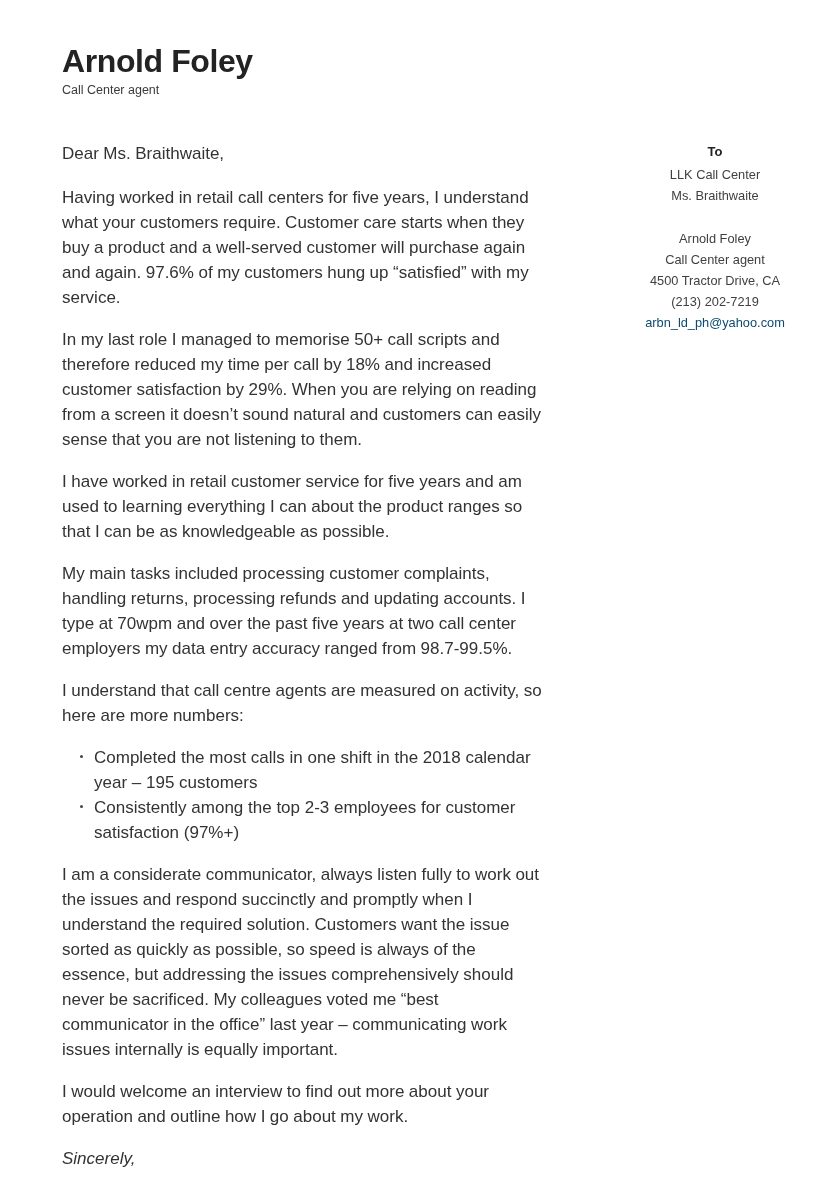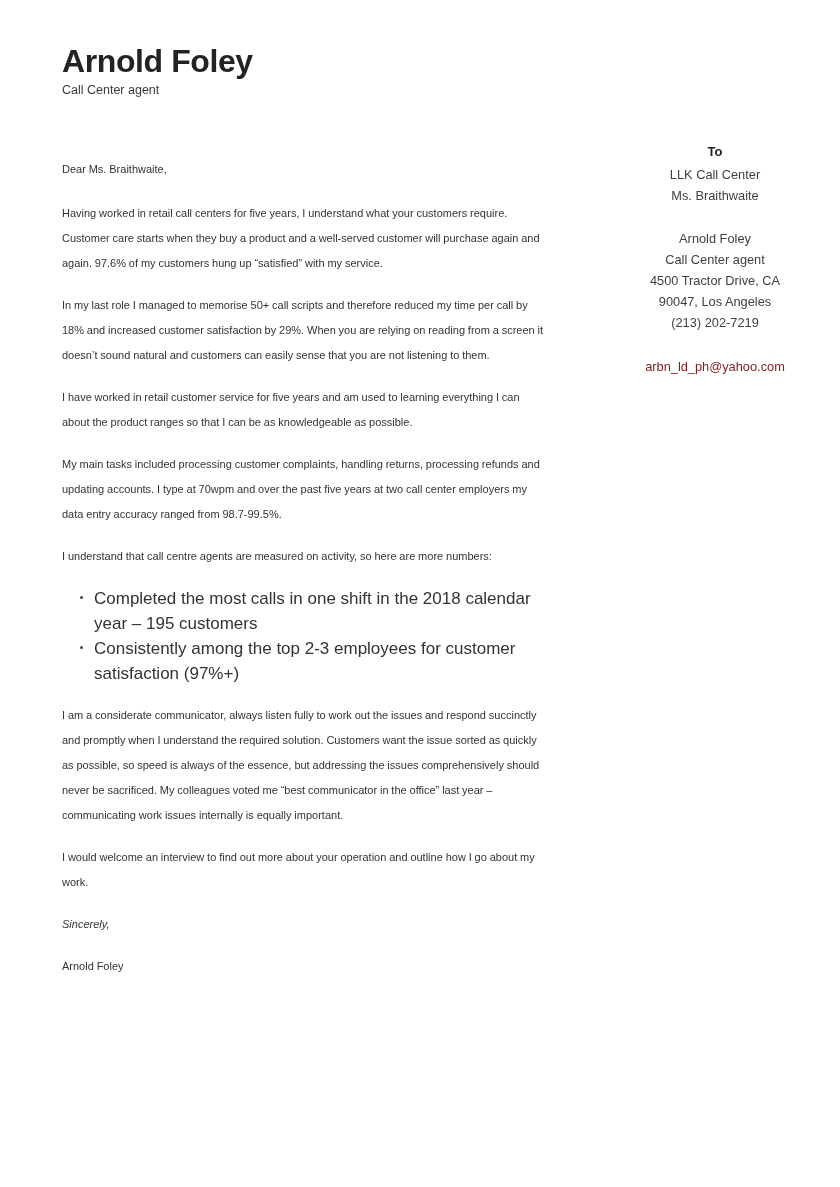--- a/index.html
+++ b/index.html
@@ -47,24 +47,24 @@
   }
 
   
   .letter-body {
     position: absolute;
     left: 62px;
     top: 141px;
     width: 482px;
   }
   .para {
-    font-size: 11px;
+    font-size: 17px;
     line-height: 25px;
     color: #333333;
-    margin: 16px 0 17px 0;
+    margin: 0 0 17px 0;
     text-align: left;
     word-spacing: -0.2px;
   }
   .para.salutation { margin-bottom: 19px; }
   .para.tight { margin-bottom: 17px; }
   .sign-off { margin-bottom: 17px; font-style: italic; }
   .sign-name { margin-bottom: 0; }
 
   
   .bullet-list {
@@ -107,24 +107,23 @@
     margin: 0 0 2px 0;
   }
   .side-line {
     font-size: 12.8px;
     color: #404040;
     line-height: 21px;
     margin: 0;
     white-space: nowrap;
   }
   .side-line.email {
-    color: #7f1d1d;
+    color: #0c4a6e;
     text-decoration: none;
     display: inline-block;
-    margin-top: 23px;
   }
 </style>
 </head>
 <body>
 
 <div class="page">
 
   <div class="header">
     <h1 class="cand-name">Arnold Foley</h1>
     <p class="cand-title">Call Center agent</p>
@@ -169,20 +168,19 @@
     <div class="side-block">
       <p class="side-heading">To</p>
       <p class="side-line">LLK Call Center</p>
       <p class="side-line">Ms. Braithwaite</p>
     </div>
 
     <div class="side-block">
       <p class="side-line">Arnold Foley</p>
       <p class="side-line">Call Center agent</p>
       <p class="side-line">4500 Tractor Drive, CA</p>
-      <p class="side-line">90047, Los Angeles</p>
       <p class="side-line">(213) 202-7219</p>
       <a class="side-line email" href="#">arbn_ld_ph@yahoo.com</a>
     </div>
 
   </aside>
 
 </div>
 
 </body></html>

